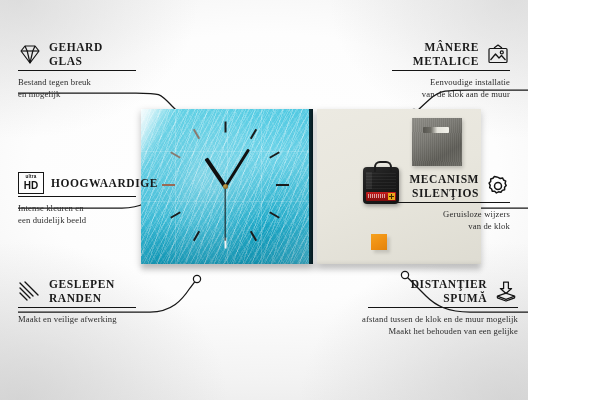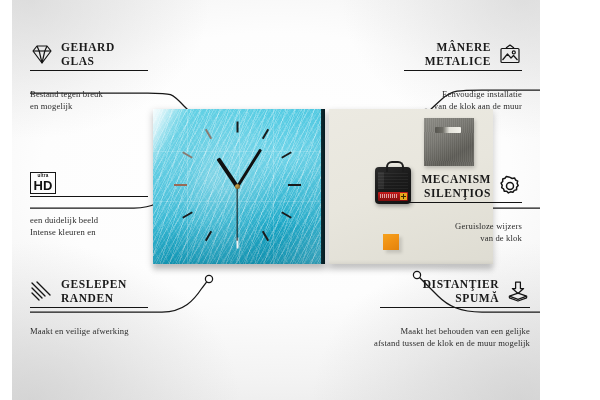--- a/index.html
+++ b/index.html
@@ -3,21 +3,21 @@
 <meta charset="utf-8">
 <style>
   html, body { margin:0; padding:0; }
   body {
     width:600px; height:400px; overflow:hidden;
     font-family:"Liberation Serif", serif;
     background:#ffffff;
     position:relative;
   }
   #stage {
-    position:absolute; left:12px; top:0; width:528px; height:400px;
+    position:absolute; left:0; top:0; width:528px; height:400px;
     background:
       radial-gradient(ellipse 520px 300px at 50% 42%, #ffffff 0%, #fdfdfd 45%, #f3f3f3 70%, #e9e9e9 88%, #e2e2e2 100%);
     overflow:hidden;
   }
   
   .vig { position:absolute; pointer-events:none; }
   .vig.tl { left:-60px; top:-60px; width:260px; height:200px;
     background:radial-gradient(ellipse at 30% 30%, rgba(205,205,205,.55), rgba(205,205,205,0) 70%); }
   .vig.tr { right:-60px; top:-60px; width:260px; height:200px;
     background:radial-gradient(ellipse at 70% 30%, rgba(205,205,205,.5), rgba(205,205,205,0) 70%); }
@@ -136,37 +136,37 @@
 
   
   .feat { position:absolute; }
   .featHead { display:flex; align-items:center; gap:7px; }
   .titleBlk {
     font-size:11.5px; letter-spacing:.55px; color:#1a1a1a; line-height:14px;
     font-weight:700; text-transform:uppercase;
   }
   .titleBlk .l2 { display:block; }
   .rule { height:1px; background:#141414; margin-top:2px; }
-  .sub { font-size:8.6px; color:#2b2b2b; line-height:11.5px; margin-top:18px; letter-spacing:.15px; }
+  .sub { font-size:8.6px; color:#2b2b2b; line-height:11.5px; margin-top:6px; letter-spacing:.15px; }
 
   .feat.left .featHead { justify-content:flex-start; }
   .feat.left .titleBlk { text-align:left; }
   .feat.left .sub { text-align:left; }
   .feat.right .featHead { justify-content:flex-end; flex-direction:row; }
   .feat.right .titleBlk { text-align:right; }
   .feat.right .sub { text-align:right; }
 
   .ico { width:24px; height:22px; flex:0 0 auto; display:block; }
   .icoHD {
     width:26px; height:22px; border:1.4px solid #161616; box-sizing:border-box;
     display:flex; flex-direction:column; align-items:center; justify-content:center;
     line-height:1;
   }
   .icoHD .u { font-size:4.6px; letter-spacing:.2px; font-family:"Liberation Sans", sans-serif; font-weight:700; color:#161616; }
-  .icoHD .h { font-size:13px; font-family:"Liberation Sans", sans-serif; font-weight:700; color:#111; margin-top:.5px; }
+  .icoHD .h { font-size:10px; font-family:"Liberation Sans", sans-serif; font-weight:700; color:#111; margin-top:.5px; }
 </style>
 </head>
 <body>
 
 <div id="stage">
 
   <div class="vig tl"></div>
   <div class="vig tr"></div>
   <div class="vig bl"></div>
   <div class="vig br"></div>
@@ -270,26 +270,27 @@
     </div>
   </div>
 
   <div class="feat left" style="left:18px; top:172px; width:215px;">
     <div class="featHead">
       <div class="icoHD">
         <span class="u">ultra</span>
         <span class="h">HD</span>
       </div>
       <div class="titleBlk">
+        <span>HOOGWAARDIGE</span>
       </div>
     </div>
     <div class="rule" style="width:118px;"></div>
     <div class="sub">
+      <div>Intense kleuren en</div>
       <div>een duidelijk beeld</div>
-      <div>Intense kleuren en</div>
     </div>
   </div>
 
   <div class="feat left" style="left:18px; top:277px; width:215px;">
     <div class="featHead">
       <svg class="ico" viewBox="0 0 24 22">
         <g stroke="#141414" stroke-width="1.35" stroke-linecap="round">
           <path d="M2 3 L15 16"></path>
             <path d="M2 8 L12 18"></path>
             <path d="M2 13 L9 20"></path>
@@ -359,18 +360,18 @@
       <svg class="ico" viewBox="0 0 24 22">
         <g fill="none" stroke="#141414" stroke-width="1.25" stroke-linejoin="round">
           <path d="M9.6 2 H14.4 V8.5 H17.6 L12 13.5 L6.4 8.5 H9.6 Z"></path>
           <path d="M12 13.2 L20.6 16.2 L12 19.4 L3.4 16.2 Z"></path>
           <path d="M3.4 16.2 v1.6 L12 21 l8.6-3.2 v-1.6"></path>
         </g>
       </svg>
     </div>
     <div class="rule" style="width:150px; margin-left:auto;"></div>
     <div class="sub">
+      <div>afstand tussen de klok en de muur mogelijk</div>
       <div>Maakt het behouden van een gelijke</div>
-      <div>afstand tussen de klok en de muur mogelijk</div>
     </div>
   </div>
 
 </div>
 
 </body></html>

